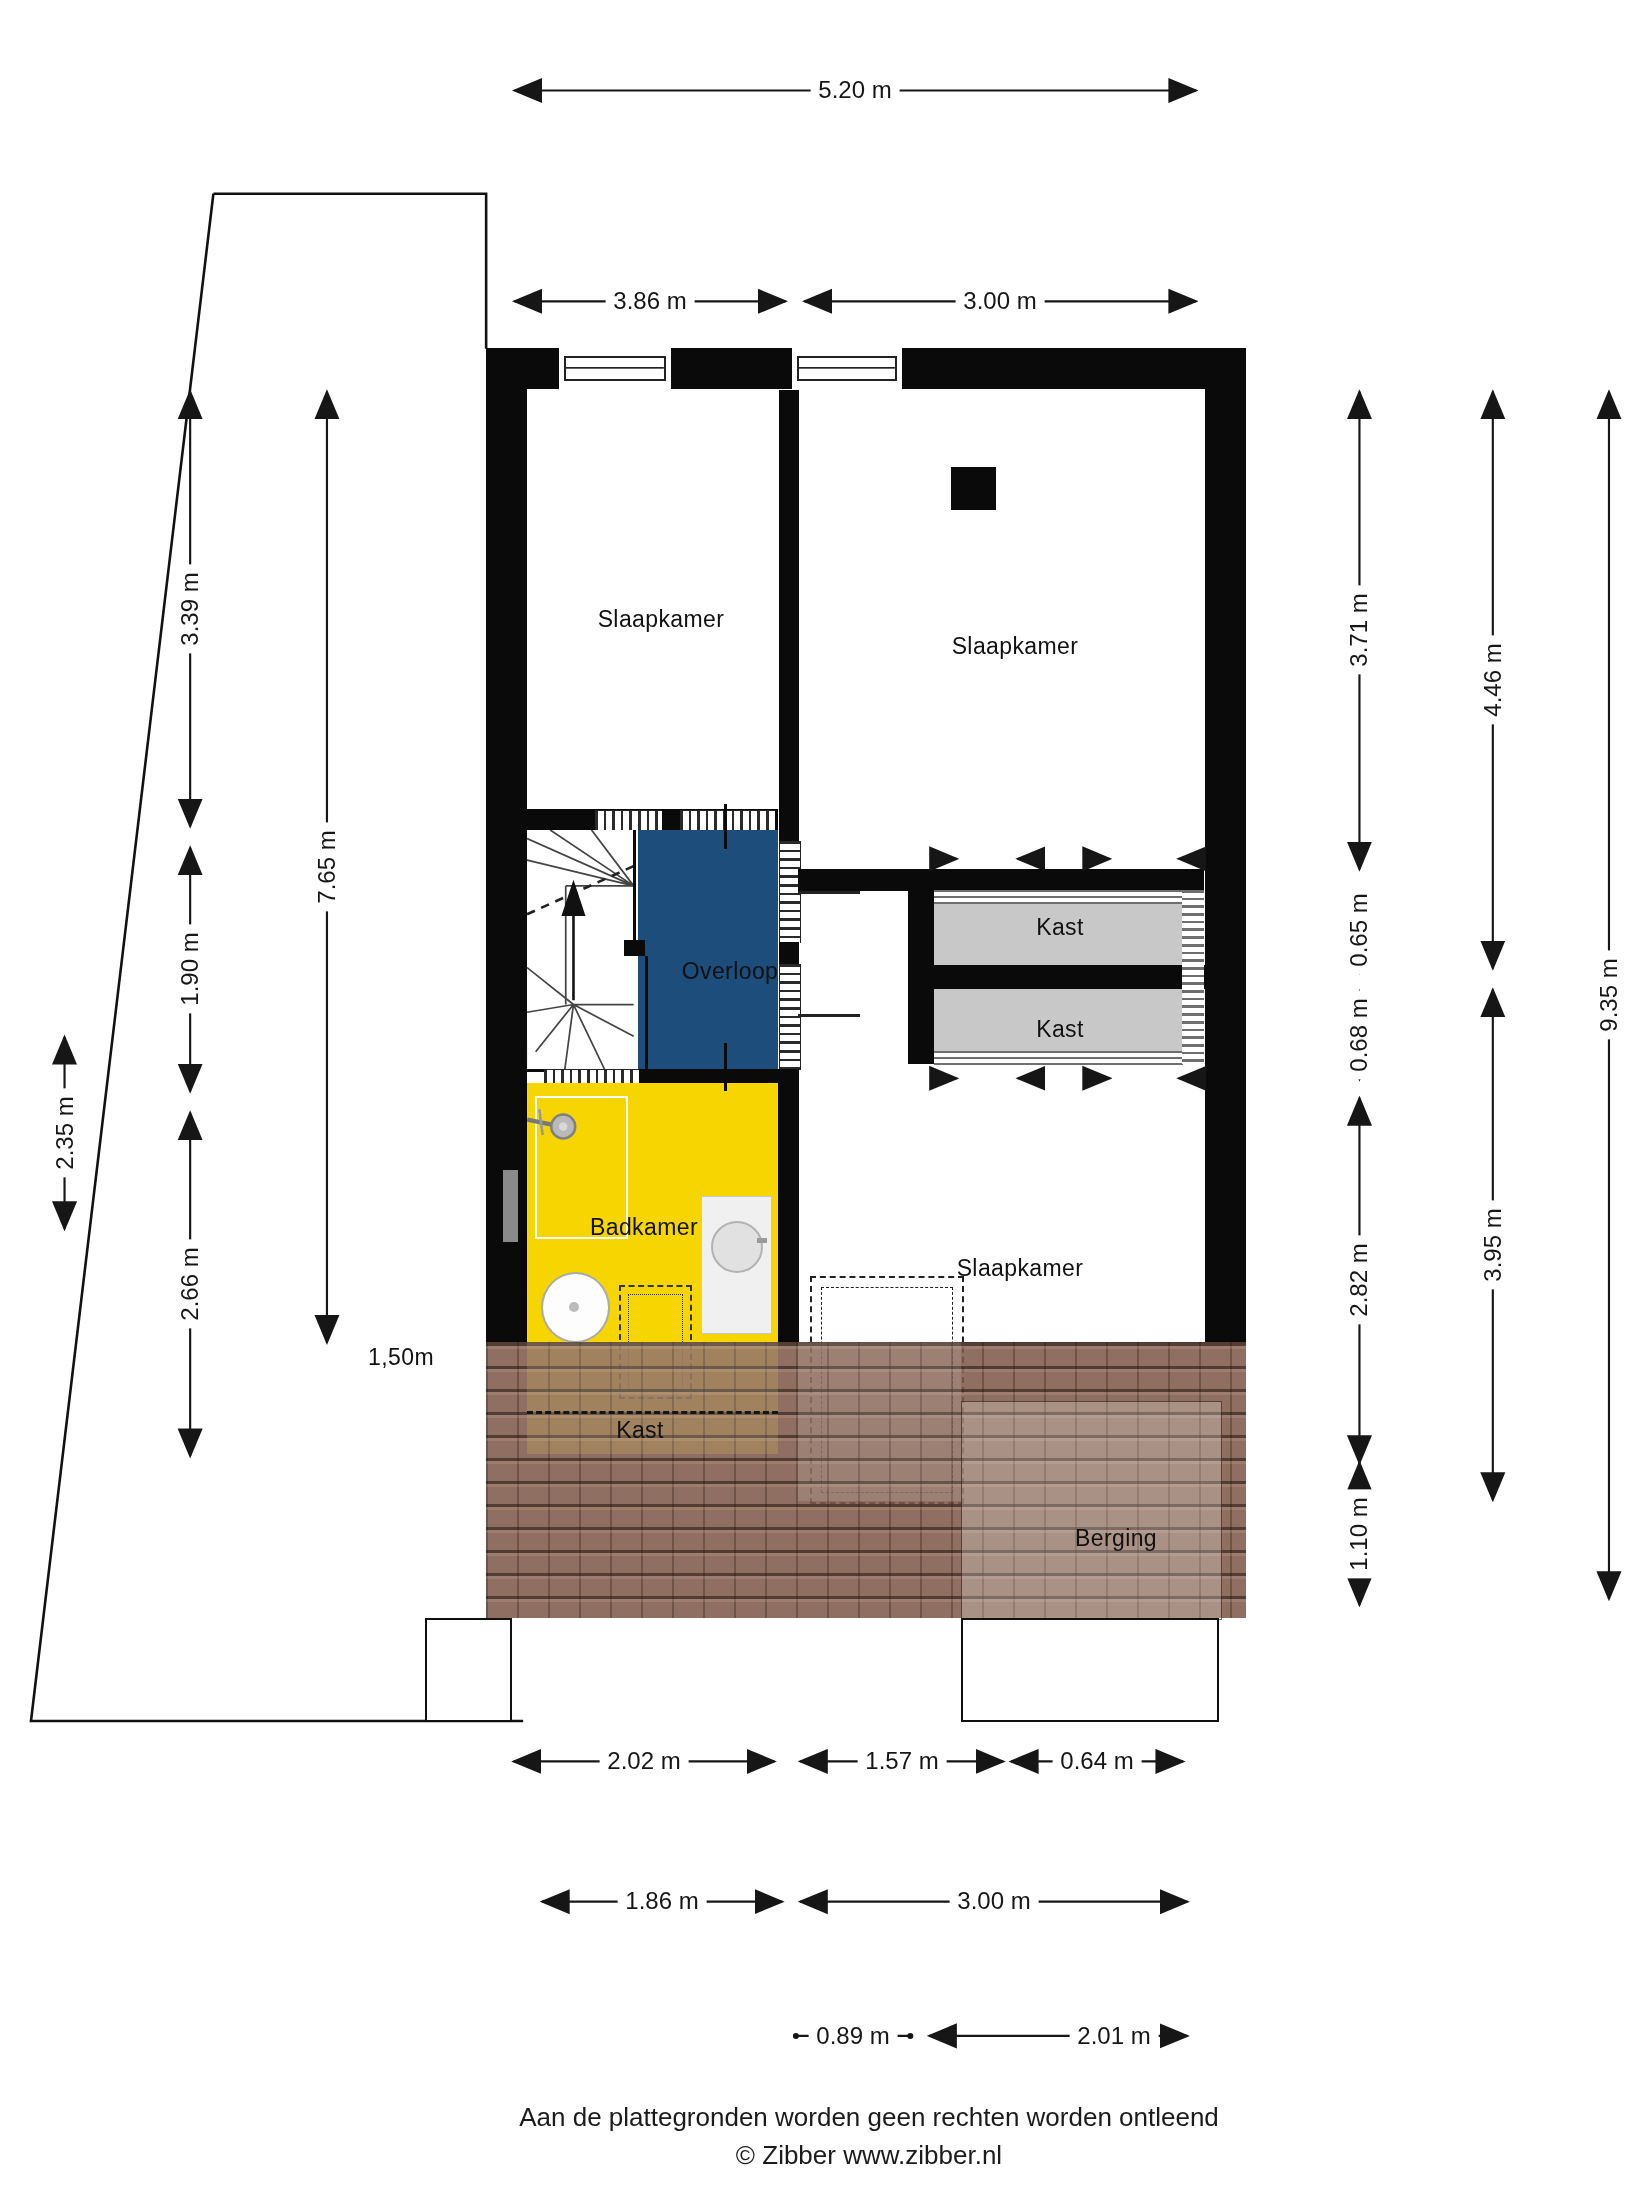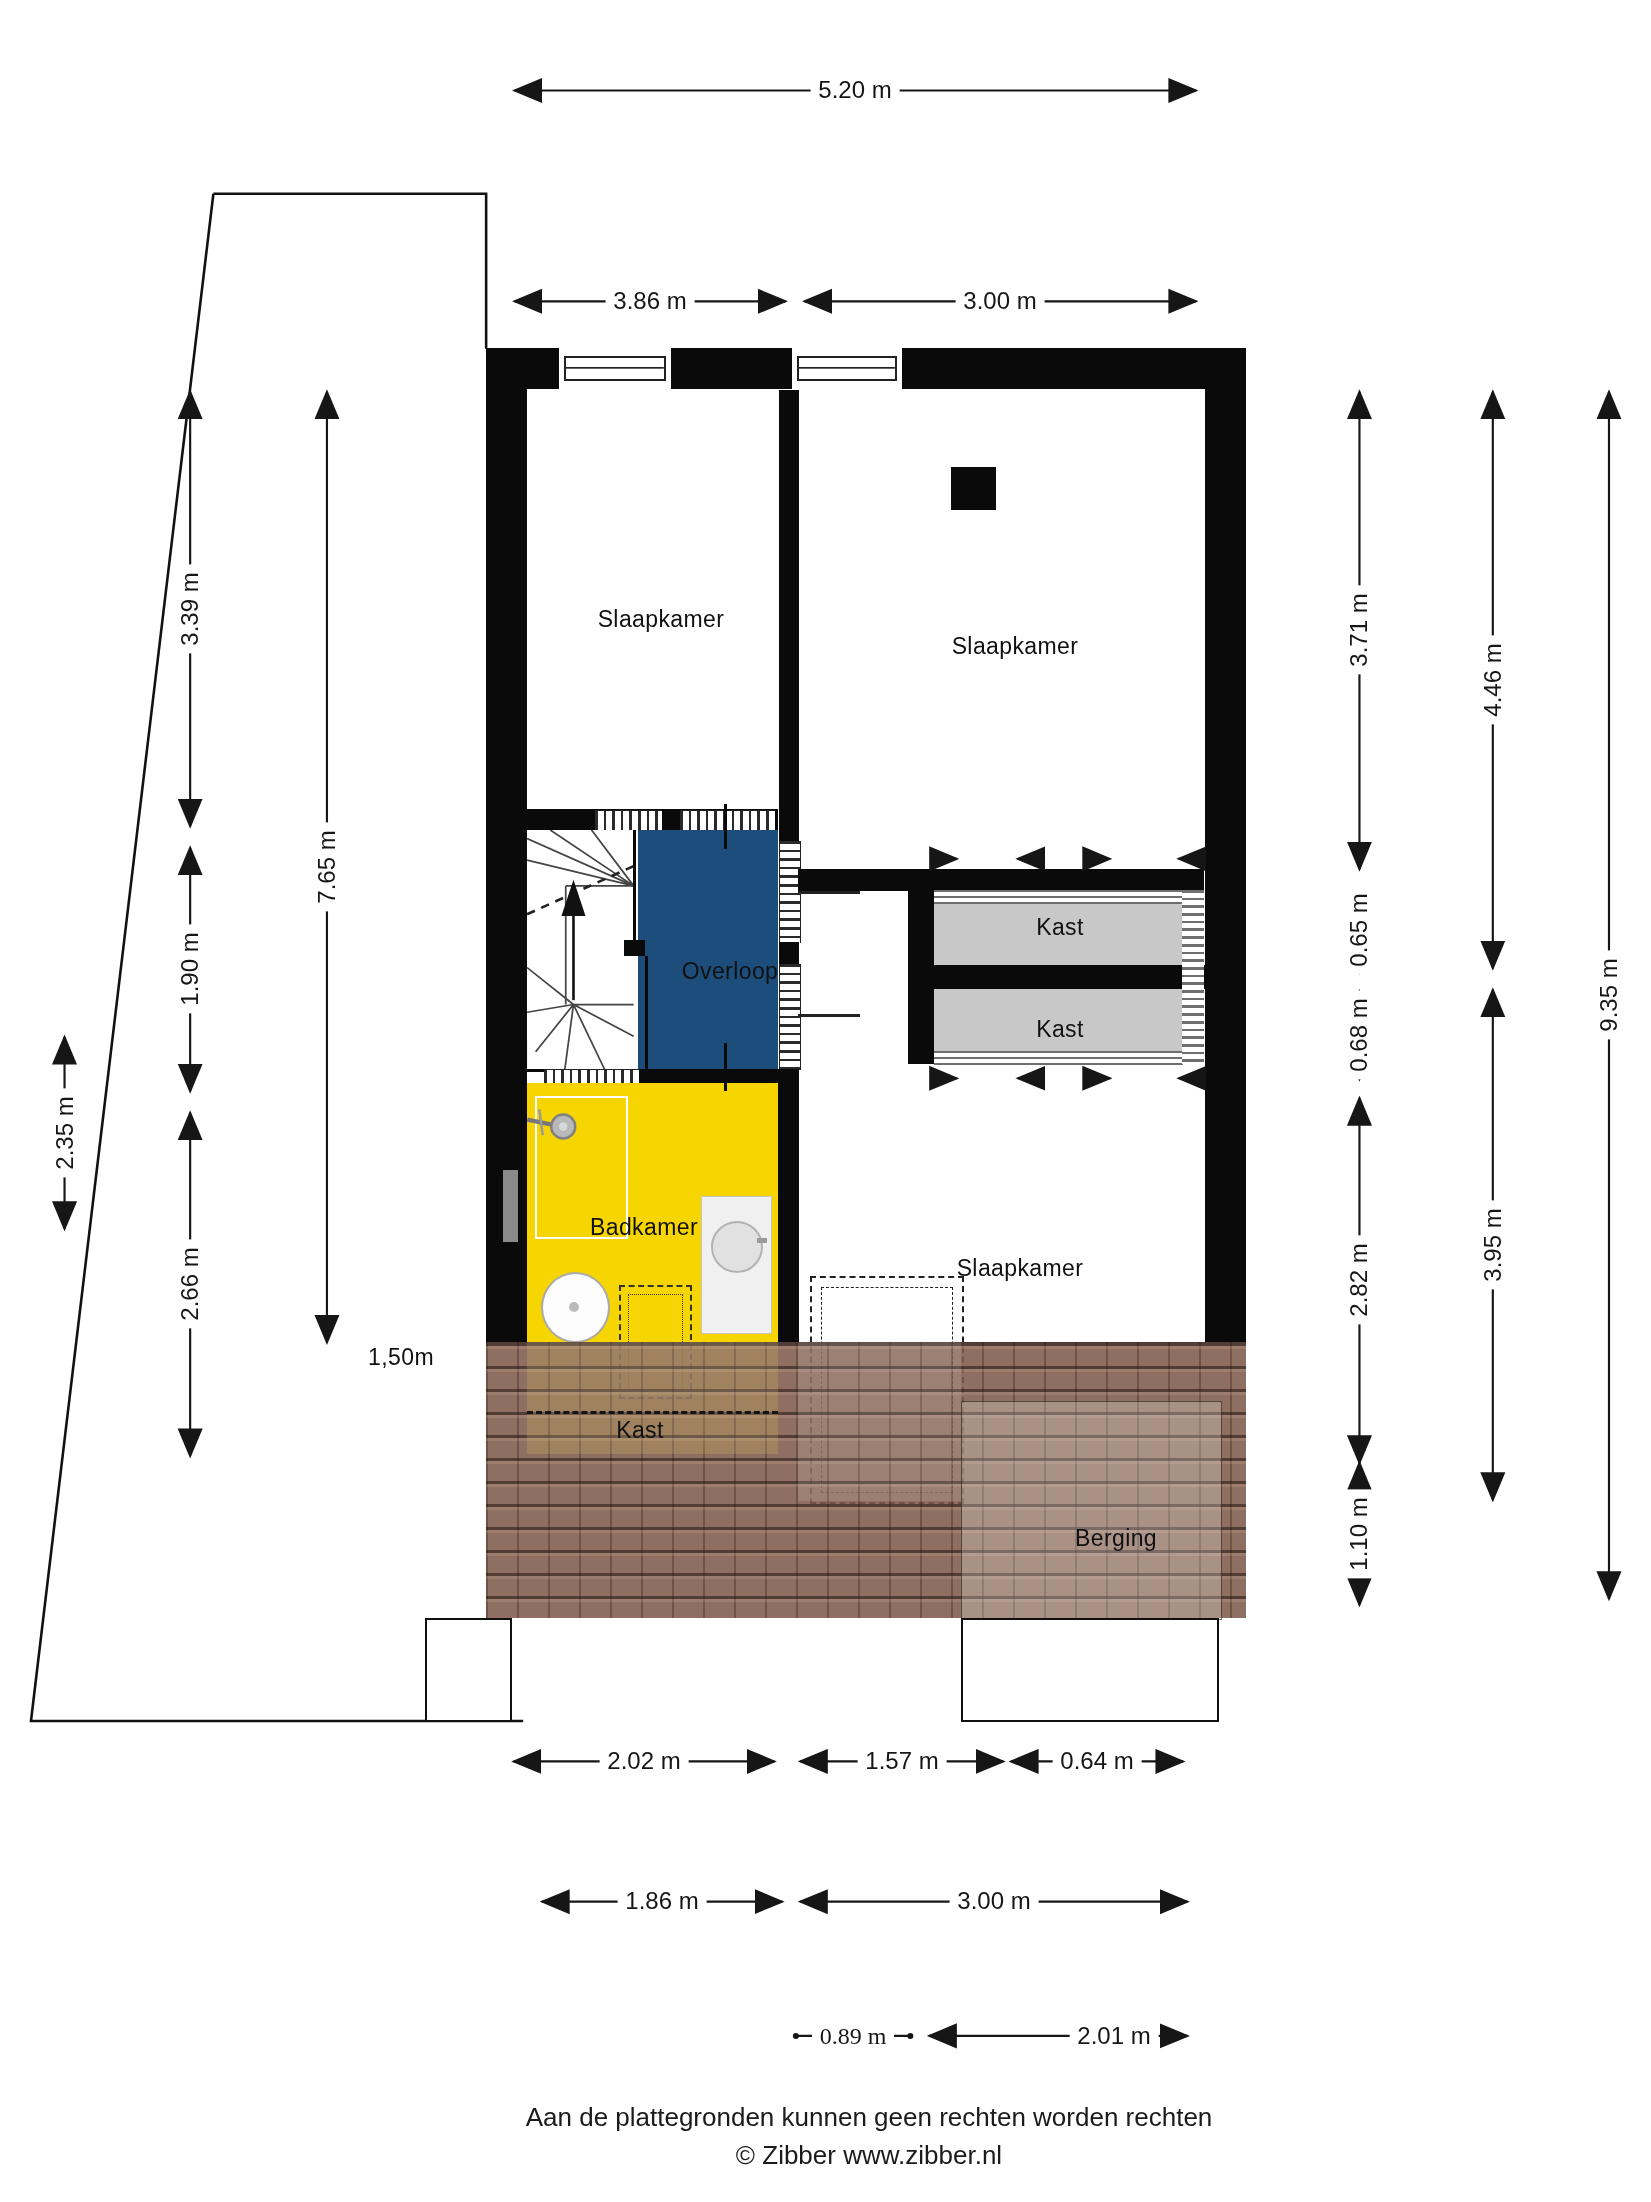--- a/index.html
+++ b/index.html
@@ -198,36 +198,36 @@
       <div class="dim-label vert" style="left: 1359px; top: 1280px;">2.82 m</div>
       <div class="dim-label vert" style="left: 1359px; top: 1534px;">1.10 m</div>
       <div class="dim-label vert" style="left: 1493px; top: 680px;">4.46 m</div>
       <div class="dim-label vert" style="left: 1493px; top: 1245px;">3.95 m</div>
       <div class="dim-label vert" style="left: 1609px; top: 995px;">9.35 m</div>
       <div class="dim-label" style="left: 644px; top: 1761px;">2.02 m</div>
       <div class="dim-label" style="left: 902px; top: 1761px; text-align: right;">1.57 m</div>
       <div class="dim-label" style="left: 1097px; top: 1761px;">0.64 m</div>
       <div class="dim-label" style="left: 662px; top: 1901px;">1.86 m</div>
       <div class="dim-label" style="left: 994px; top: 1901px;">3.00 m</div>
-      <div class="dim-label" style="left: 853px; top: 2036px; font-family: Liberation Serif, serif;">0.89 m</div>
+      <div class="dim-label" style="left: 853px; top: 2036px;">0.89 m</div>
       <div class="dim-label" style="left: 1114px; top: 2036px;">2.01 m</div>
     </div>
 
   <div id="room-labels">
       <div class="room-label" style="left: 661px; top: 619px;">Slaapkamer</div>
       <div class="room-label" style="left: 1015px; top: 646px;">Slaapkamer</div>
       <div class="room-label" style="left: 730px; top: 971px;">Overloop</div>
       <div class="room-label" style="left: 1060px; top: 927px;">Kast</div>
       <div class="room-label" style="left: 1060px; top: 1029px;">Kast</div>
       <div class="room-label" style="left: 644px; top: 1227px;">Badkamer</div>
       <div class="room-label" style="left: 1020px; top: 1268px;">Slaapkamer</div>
       <div class="room-label" style="left: 640px; top: 1430px;">Kast</div>
       <div class="room-label" style="left: 1116px; top: 1538px;">Berging</div>
       <div class="room-label" style="left: 401px; top: 1357px;">1,50m</div>
     </div>
 
   <div class="footer">
-    <div>Aan de plattegronden kunnen geen rechten worden rechten</div>
+    <div>Aan de plattegronden worden geen rechten worden ontleend</div>
     <div>© Zibber www.zibber.nl</div>
   </div>
 
 </div>
 
 
 </body></html>

